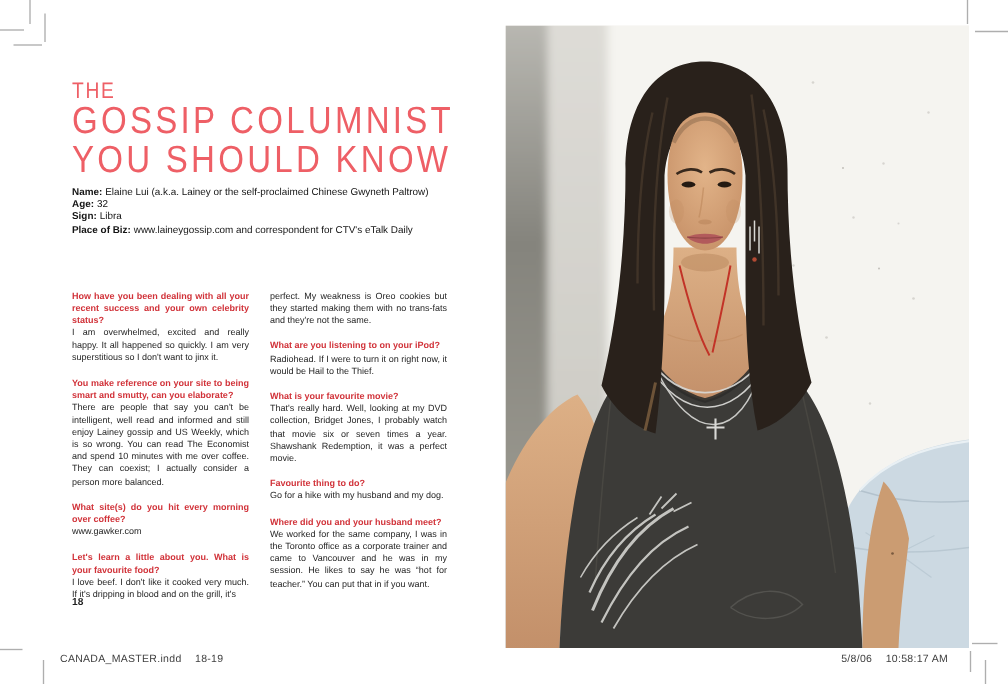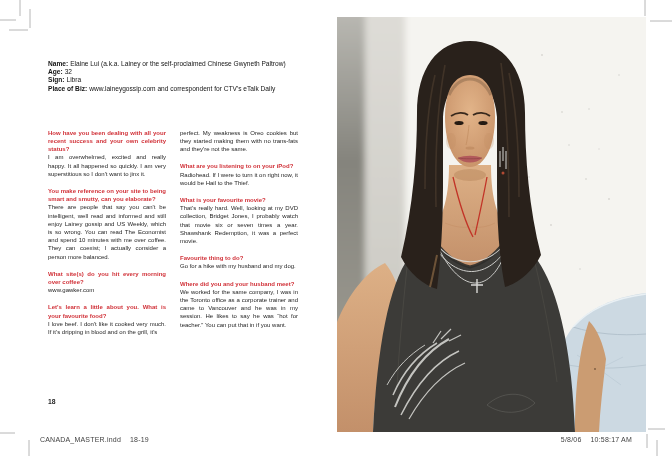--- a/index.html
+++ b/index.html
@@ -52,20 +52,25 @@
 
     <line x1="0" y1="433" x2="15" y2="433"></line>
       <line x1="29" y1="440" x2="29" y2="456"></line>
 
     <line x1="648" y1="429" x2="665" y2="429"></line>
       <line x1="647" y1="434" x2="647" y2="448"></line>
     <line x1="657" y1="440" x2="657" y2="456"></line>
   </svg>
 
   <div class="page-left">
+    <h1 class="headline">
+      <span class="t-small">THE</span>
+      <span class="t-big">GOSSIP COLUMNIST</span>
+      <span class="t-big">YOU SHOULD KNOW</span>
+    </h1>
 
     <div class="bio">
       <div><span class="lbl">Name:</span><span>Elaine Lui (a.k.a. Lainey or the self-proclaimed Chinese Gwyneth Paltrow)</span></div>
       <div><span class="lbl">Age:</span><span>32</span></div>
       <div><span class="lbl">Sign:</span><span>Libra</span></div>
       <div><span class="lbl">Place of Biz:</span><span>www.laineygossip.com and correspondent for CTV's eTalk Daily</span></div>
     </div>
 
     <div class="columns">
       <div class="col">

